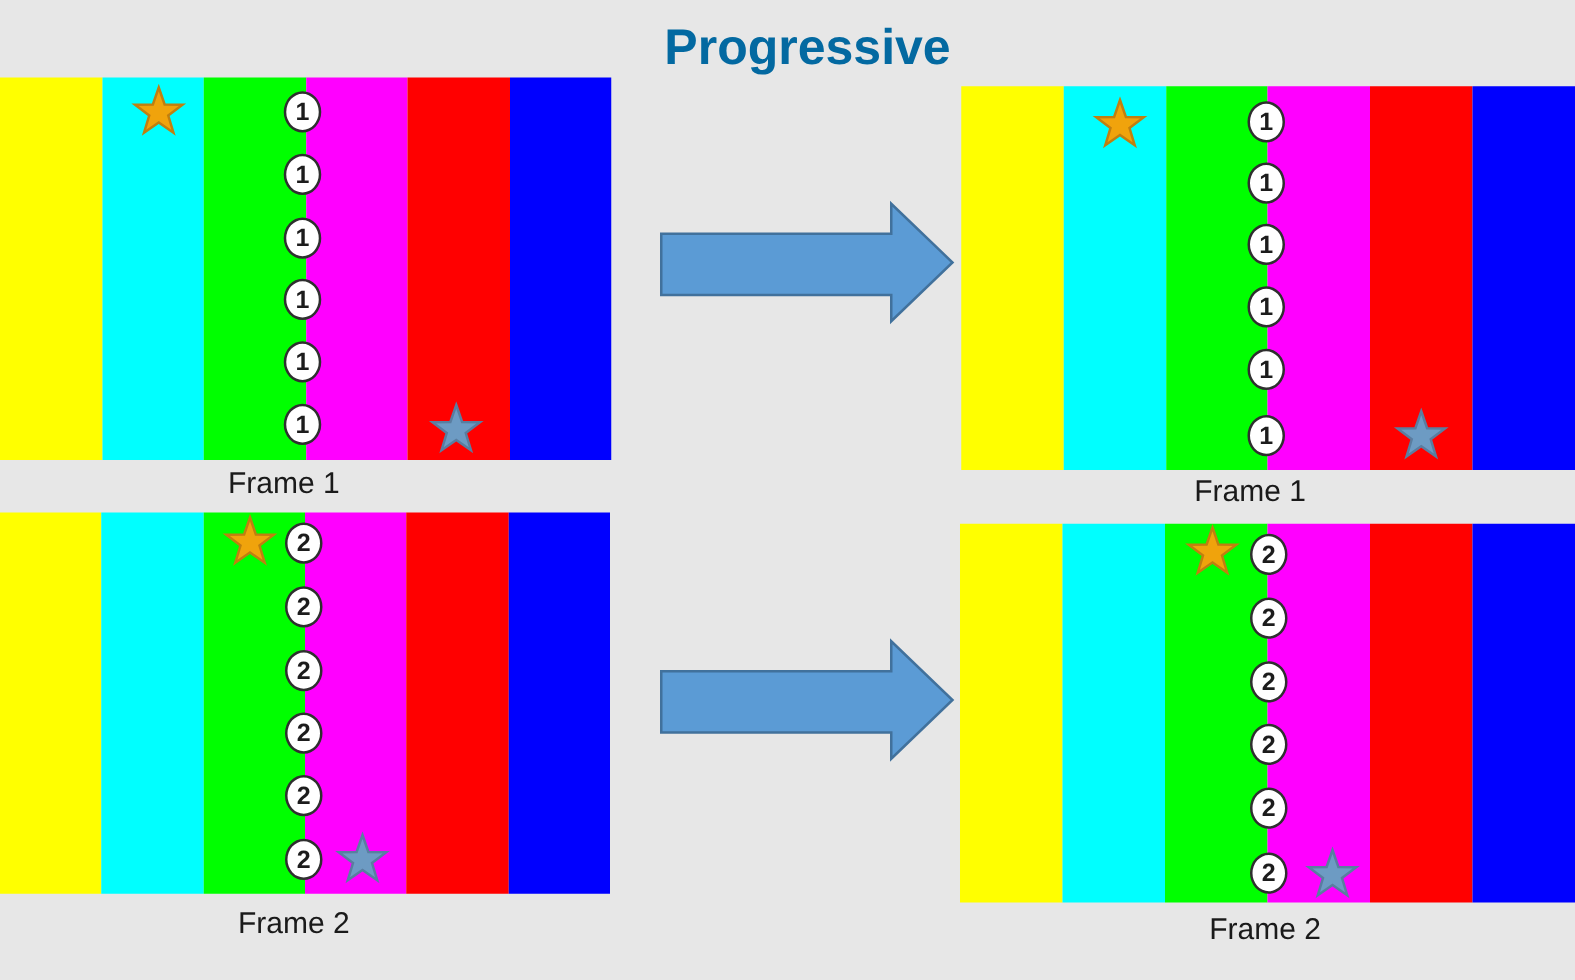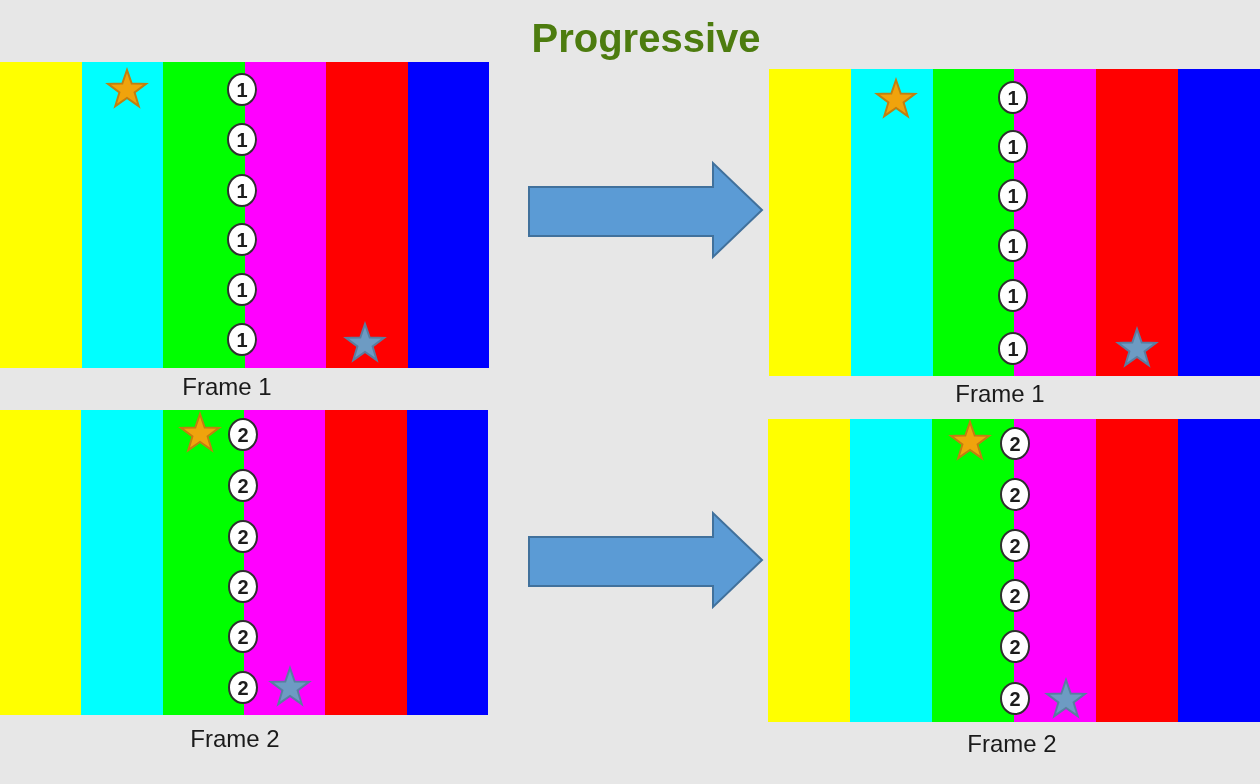--- a/index.html
+++ b/index.html
@@ -49,21 +49,21 @@
   .overlay {
     position: absolute;
     left: 0; top: 0;
     pointer-events: none;
   }
 </style>
 </head>
 <body>
 
 <div class="stage" style="background: rgb(231, 231, 231);">
-  <div class="title" style="left: 446px; top: 16px; width: 400px; color: #4d7c0f;">Progressive</div>
+  <div class="title" style="left: 446px; top: 16px; width: 400px; color: #0369a1;">Progressive</div>
   <svg class="overlay" width="1260" height="784" viewBox="0 0 1260 784">
       <polygon points="529,187 713,187 713,163 762,210 713,257 713,236 529,236" fill="#5b9bd5" stroke="#41719c" stroke-width="2"></polygon>
       <polygon points="529,537 713,537 713,513 762,560 713,607 713,586 529,586" fill="#5b9bd5" stroke="#41719c" stroke-width="2"></polygon>
     </svg>
 <div class="frame" style="left: 0px; top: 62px; width: 489px; height: 306px;">
       <div class="stripe" style="background: rgb(255, 255, 0);"></div>
       <div class="stripe" style="background: rgb(0, 255, 255);"></div>
       <div class="stripe" style="background: rgb(0, 255, 0);"></div>
       <div class="stripe" style="background: rgb(255, 0, 255);"></div>
       <div class="stripe" style="background: rgb(255, 0, 0);"></div>

